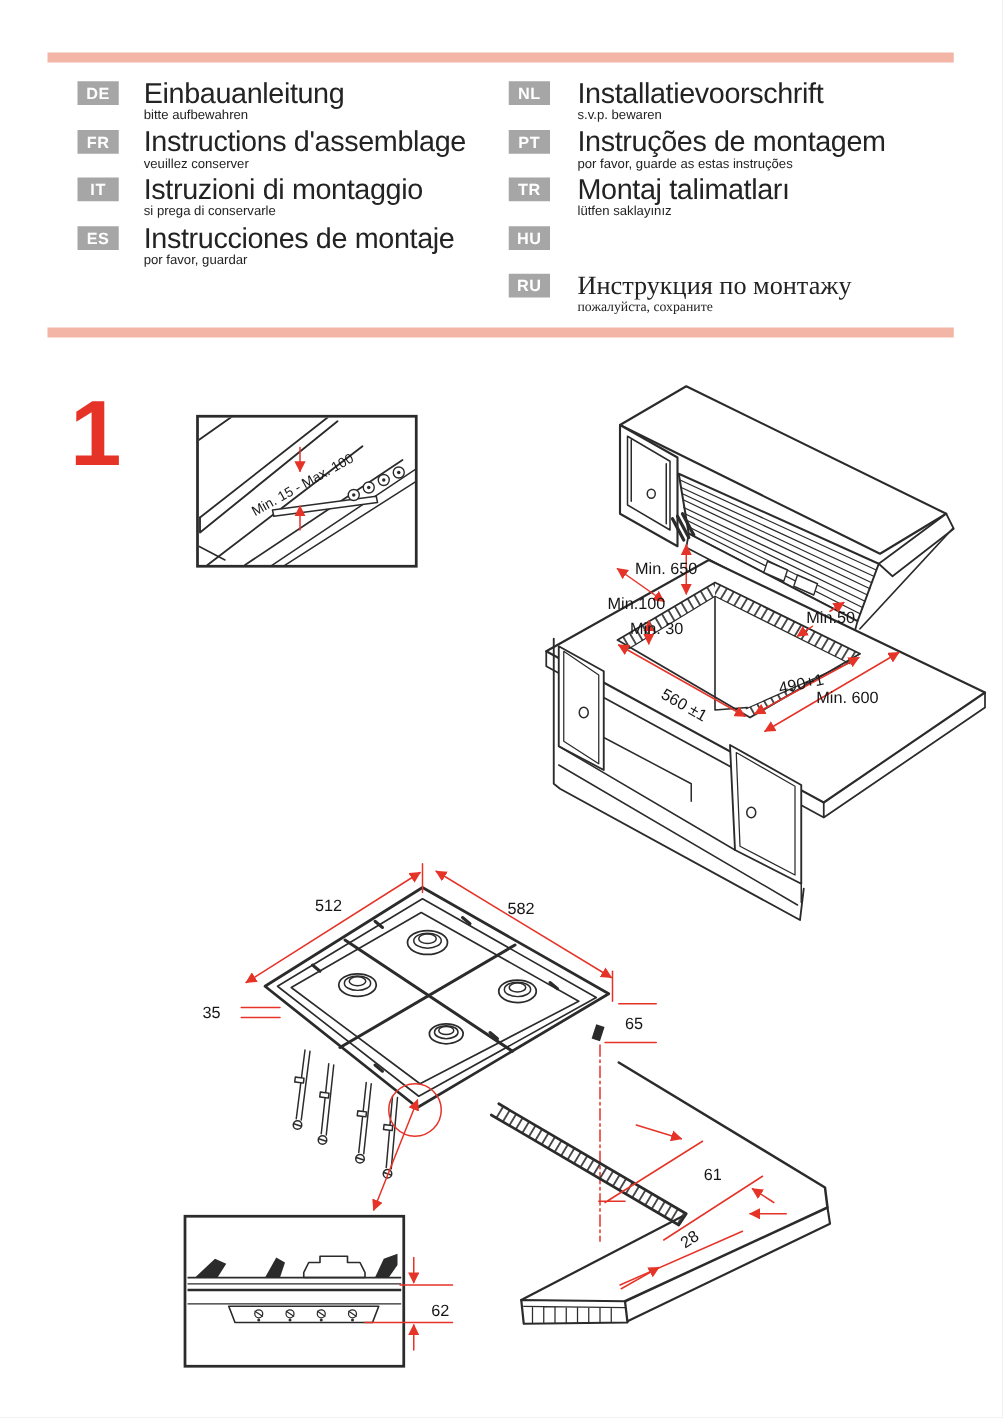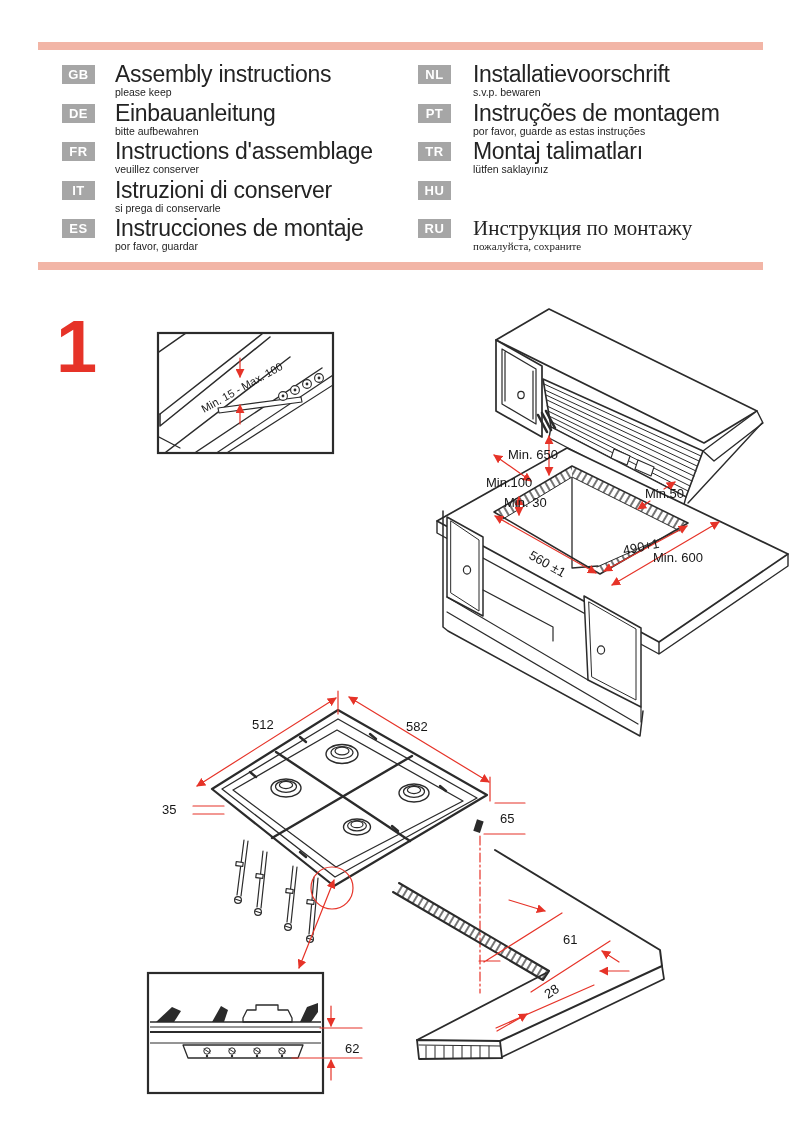--- a/index.html
+++ b/index.html
@@ -3,21 +3,21 @@
 <meta charset="utf-8">
 <style>
   html,body{margin:0;padding:0;background:#e8e8e8;}
   #page{position:relative;width:802px;height:1134px;background:#ffffff;overflow:hidden;
         font-family:"Liberation Sans",sans-serif;color:#1b1b1b;}
   .bar{position:absolute;left:38px;width:725px;height:8px;background:#f2b5a6;}
   .bar.top{top:42px;}
   .bar.bottom{top:262px;}
   .lang-col{position:absolute;top:62px;display:flex;flex-direction:column;}
   .lang-col.left{left:62px;}
-  .lang-col.right{left:418px;}
+  .lang-col.right{left:407px;}
   .lang-row{height:38.5px;display:flex;align-items:flex-start;}
   .badge{flex:0 0 auto;width:33px;height:19px;margin-top:3px;background:#a6a6a6;color:#ffffff;
          font-size:13px;font-weight:bold;text-align:center;line-height:19px;letter-spacing:.5px;}
   .lang-col.left .badge{margin-right:20px;}
   .lang-col.right .badge{margin-right:22px;}
   .lang-text{display:flex;flex-direction:column;}
   .lang-title{font-size:23px;line-height:24px;letter-spacing:-.3px;white-space:nowrap;color:#232323;}
   .lang-sub{font-size:10.5px;line-height:12px;white-space:nowrap;color:#232323;}
   .lang-row.serif .lang-title{font-family:"Liberation Serif",serif;font-size:21px;letter-spacing:0;}
   .lang-row.serif .lang-sub{font-family:"Liberation Serif",serif;font-size:11px;}
@@ -33,44 +33,37 @@
 </head>
 <body>
 
 <div id="page">
 
   <div class="bar top"></div>
   <div class="bar bottom"></div>
 
   <div class="lang-col left">
     <div class="lang-row">
-      <span class="badge">GB</span>
-      <span class="lang-text">
-          <span class="lang-title">Assembly instructions</span>
-      <span class="lang-sub">please keep</span>
-        </span>
-    </div>
-    <div class="lang-row">
       <span class="badge">DE</span>
       <span class="lang-text">
           <span class="lang-title">Einbauanleitung</span>
       <span class="lang-sub">bitte aufbewahren</span>
         </span>
     </div>
     <div class="lang-row">
       <span class="badge">FR</span>
       <span class="lang-text">
           <span class="lang-title">Instructions d'assemblage</span>
       <span class="lang-sub">veuillez conserver</span>
         </span>
     </div>
     <div class="lang-row">
       <span class="badge">IT</span>
       <span class="lang-text">
-          <span class="lang-title">Istruzioni di conserver</span>
+          <span class="lang-title">Istruzioni di montaggio</span>
       <span class="lang-sub">si prega di conservarle</span>
         </span>
     </div>
     <div class="lang-row">
       <span class="badge">ES</span>
       <span class="lang-text">
           <span class="lang-title">Instrucciones de montaje</span>
       <span class="lang-sub">por favor, guardar</span>
         </span>
     </div>

